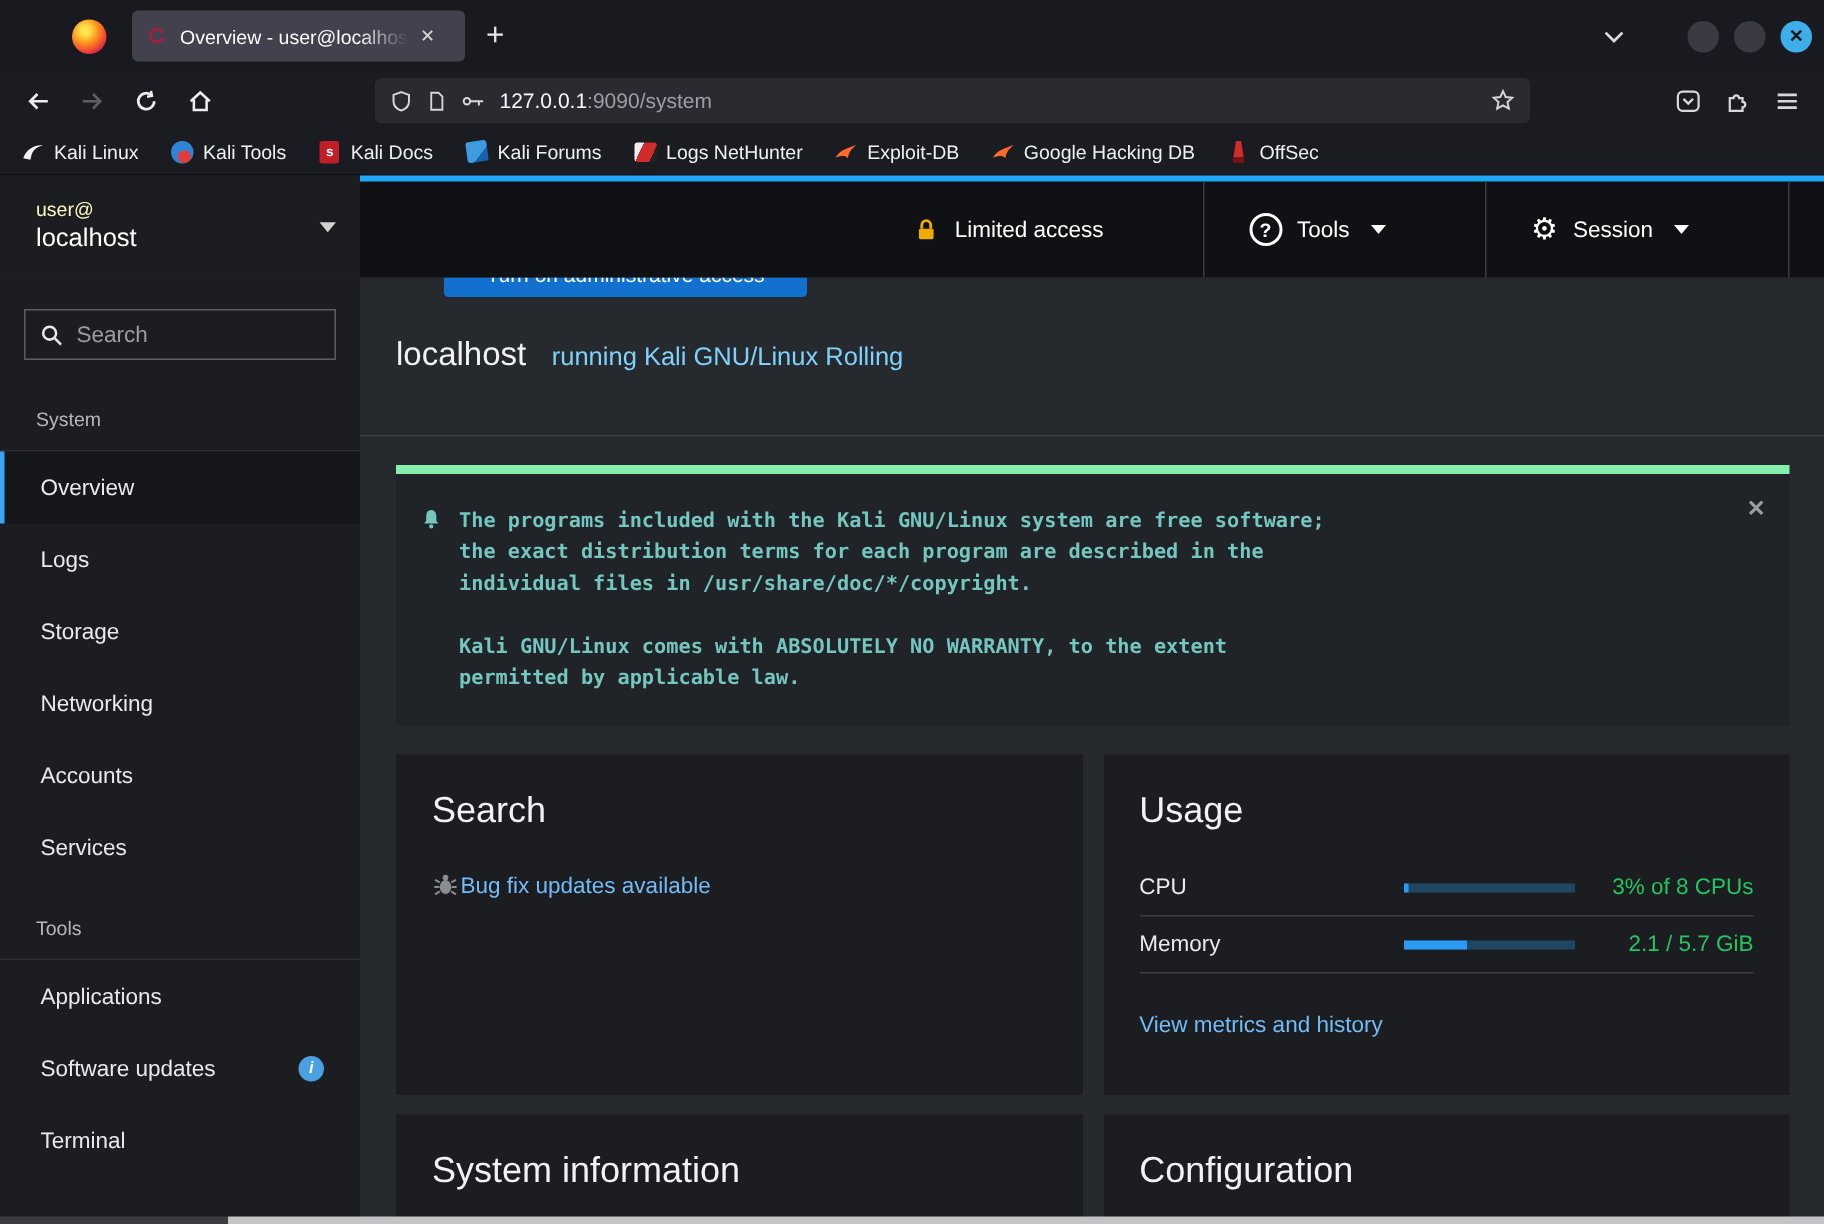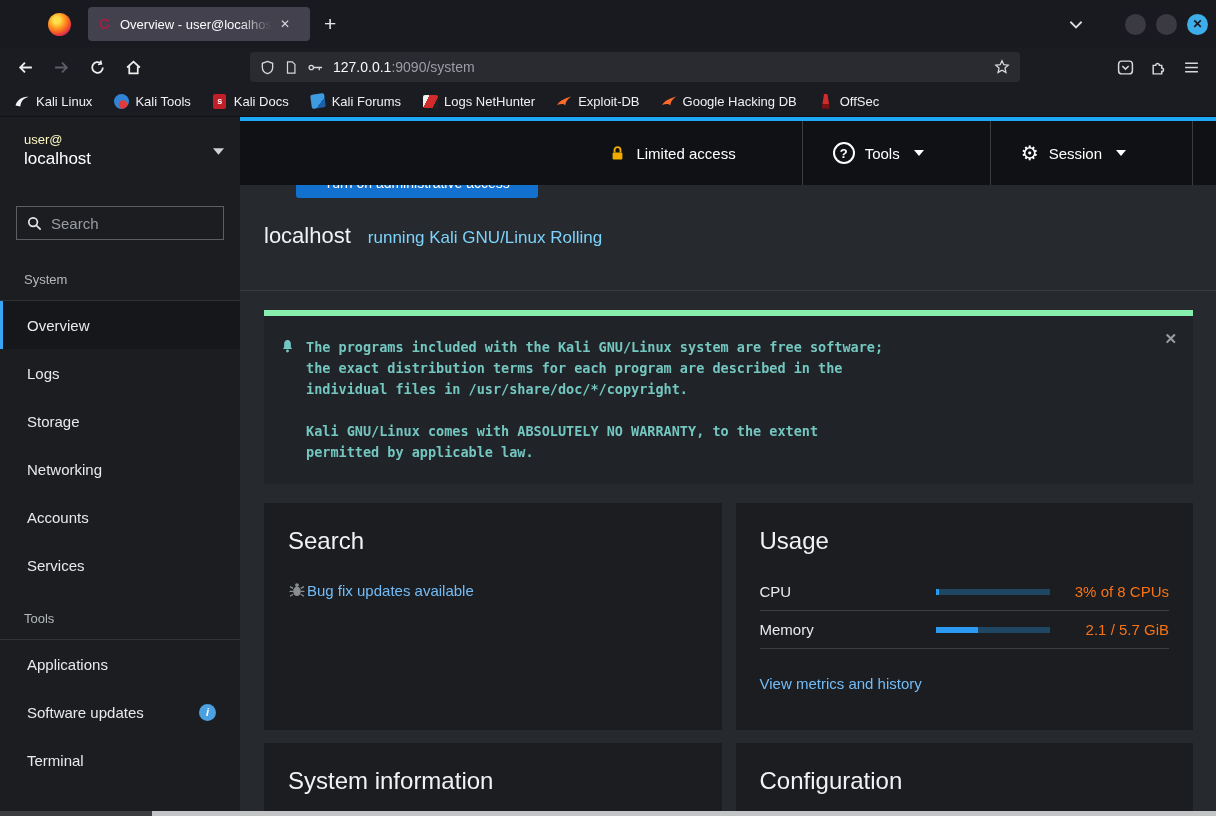--- a/index.html
+++ b/index.html
@@ -81,21 +81,21 @@
   .cards{ margin:19px 23px 0 24px; display:grid; grid-template-columns:1fr 1fr; gap:13px 14px; }
   .card{ background:#1b1d21; min-height:227px; padding:24px; }
   .card-title{ font-size:24px; font-weight:400; color:#f0f2f5; margin-bottom:18px; }
   .link{ color:#73bcf7; font-size:15px; }
   .health-row{ display:flex; align-items:flex-end; gap:1px; margin-top:26px; }
   .usage-row{ display:grid; grid-template-columns:176px 114px 1fr; align-items:center; padding:10px 0; border-bottom:1px solid #3c3f42; }
   .usage-row:first-of-type{ margin-top:14px; }
   .usage-label{ font-size:15px; color:#e8eaec; }
   .pf-progress{ height:6px; background:#1f4662; }
   .pf-progress-fill{ height:100%; background:#2b9af3; }
-  .usage-value{ font-size:15px; color:#f97316; text-align:right; }
+  .usage-value{ font-size:15px; color:#22c55e; text-align:right; }
   .usage-link{ display:inline-block; margin-top:26px; }
   
   .hscroll{ position:absolute; left:0; bottom:0; width:1216px; height:5px; display:flex; }
   .hscroll .thumb{ width:152px; background:#3a3c40; }
   .hscroll .track{ flex:1; background:#c2c4c5; }
   svg{ display:block; }
 </style>
 </head>
 <body>
 

